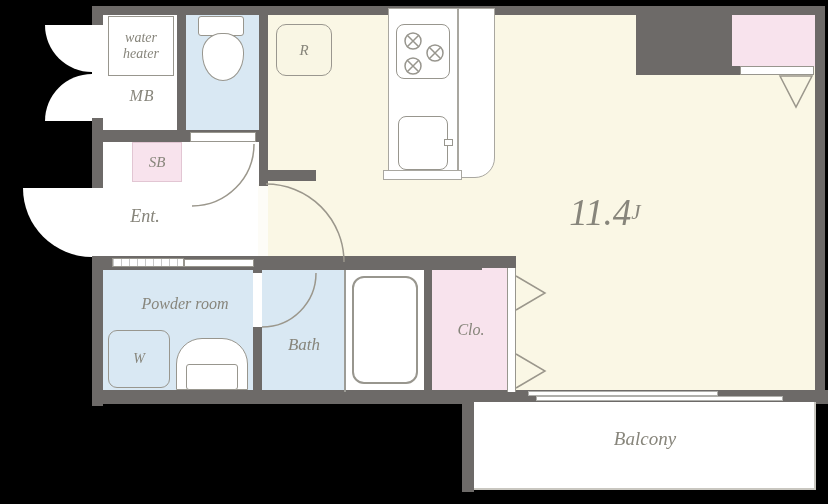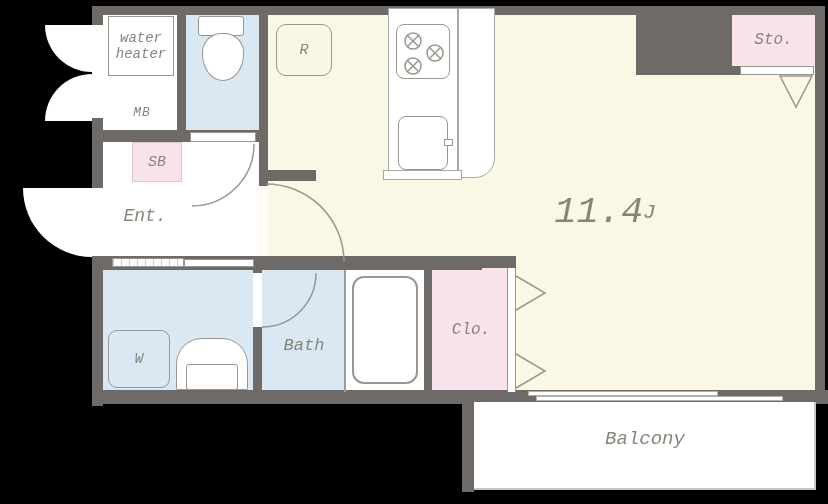--- a/index.html
+++ b/index.html
@@ -1,17 +1,17 @@
 <!DOCTYPE html>
 <html><head>
 <meta charset="utf-8">
 <style>
   html,body{margin:0;padding:0;background:#000;}
   #stage{position:relative;width:828px;height:504px;background:#000;overflow:hidden;
-         font-family:Liberation Mono, monospace;}
+         font-family:Liberation Serif, serif;}
   .abs{position:absolute;box-sizing:border-box;}
   .floor{position:absolute;box-sizing:border-box;}
   .wall{position:absolute;background:#6D6A68;}
   .gap{position:absolute;background:#FFFFFF;}
   .panel{position:absolute;background:#FFFFFF;border:1px solid #98968E;box-sizing:border-box;}
   .fix{position:absolute;background:#FFFFFF;border:1.5px solid #98968E;box-sizing:border-box;}
   .lbl{position:absolute;display:flex;align-items:center;justify-content:center;
        font-style:italic;color:#87857B;text-align:center;box-sizing:border-box;}
   svg{position:absolute;left:0;top:0;}
 </style>
@@ -99,27 +99,27 @@
       <circle cx="413" cy="41" r="8"></circle>
         <path d="M407,35 L419,47 M419,35 L407,47"></path>
       <circle cx="435" cy="53" r="8"></circle>
         <path d="M429,47 L441,59 M441,47 L429,59"></path>
       <circle cx="413" cy="66" r="8"></circle>
         <path d="M407,60 L419,72 M419,60 L407,72"></path>
     </g>
   </svg>
 
   <div class="lbl" style="left:110px;top:18px;width:62px;height:56px;font-size:14px;line-height:1.15;">water heater</div>
-  <div class="lbl" style="left:108px;top:100px;width:68px;height:24px;font-size:13px;letter-spacing:1px;">MB</div>
+  <div class="lbl" style="left:108px;top:84px;width:68px;height:24px;font-size:16px;letter-spacing:1px;">MB</div>
   <div class="lbl" style="left:276px;top:24px;width:56px;height:52px;font-size:15px;">R</div>
-  <div class="lbl" style="left:732px;top:13px;width:83px;height:54px;font-size:16px;">Sto.</div>
   <div class="lbl" style="left:108px;top:202px;width:74px;height:28px;font-size:18px;">Ent.</div>
   <div class="lbl" style="left:132px;top:142px;width:50px;height:40px;font-size:15px;">SB</div>
   <div class="lbl" style="left:525px;top:188px;width:160px;height:48px;font-size:37px;">
     <span>11.4</span>
       <span style="font-size:21px;">J</span>
   </div>
+  <div class="lbl" style="left:133px;top:278px;width:104px;height:52px;font-size:16px;line-height:1.25;">Powder room</div>
   <div class="lbl" style="left:108px;top:330px;width:62px;height:58px;font-size:14px;">W</div>
   <div class="lbl" style="left:268px;top:332px;width:72px;height:26px;font-size:17px;">Bath</div>
   <div class="lbl" style="left:432px;top:268px;width:78px;height:124px;font-size:16px;">Clo.</div>
   <div class="lbl" style="left:474px;top:402px;width:342px;height:73px;font-size:19px;">Balcony</div>
 
 </div>
 
 </body></html>

